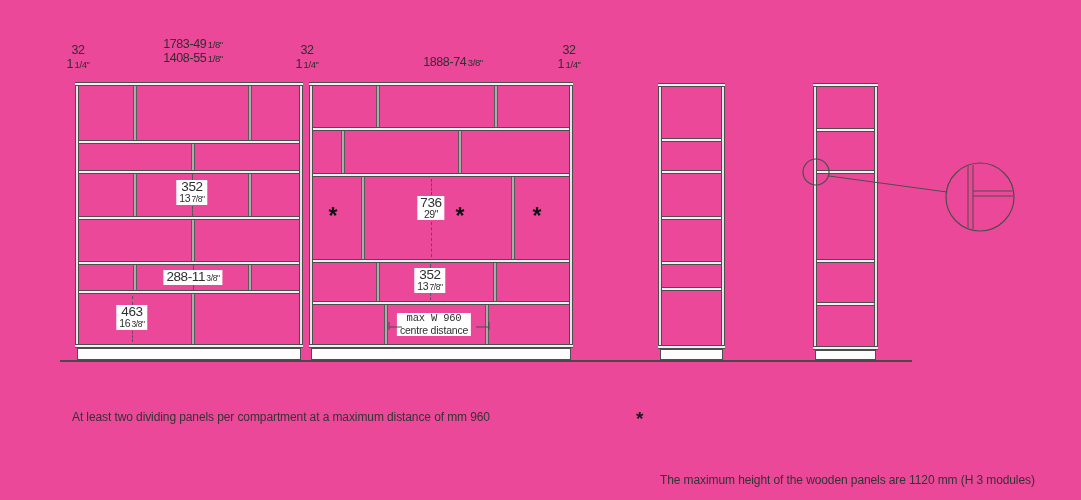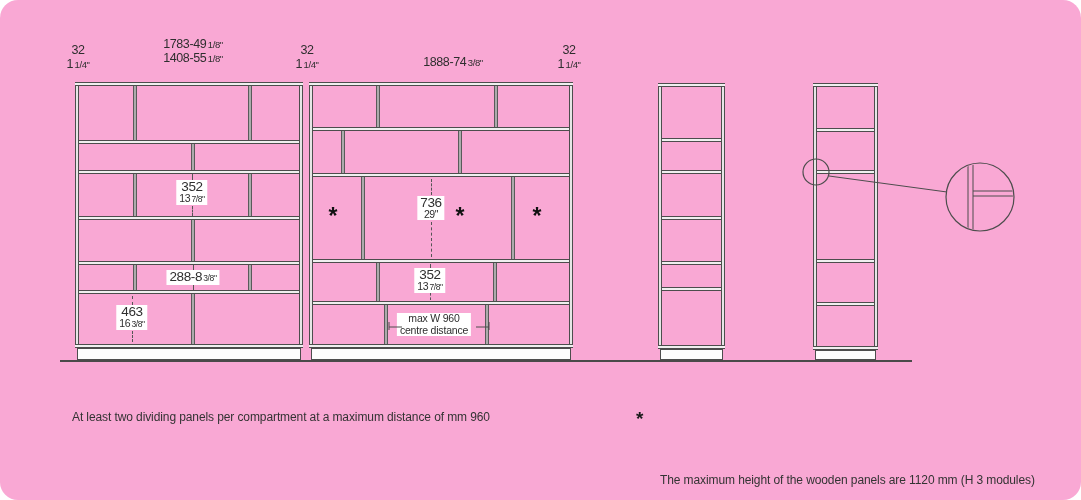--- a/index.html
+++ b/index.html
@@ -1,17 +1,17 @@
 <!DOCTYPE html>
 <html><head>
 <meta charset="utf-8">
 <style>
   html,body{margin:0;padding:0;background:#ffffff;}
   body{width:1081px;height:500px;font-family:"Liberation Sans","DejaVu Sans",sans-serif;color:#2b2b2b;}
-  #canvas{position:relative;width:1081px;height:500px;background:#f9a8d4;overflow:hidden;border-radius:18px;}
+  #canvas{position:relative;width:1081px;height:500px;background:#ec4899;overflow:hidden;}
   #drawing{position:absolute;left:0;top:0;width:1081px;height:500px;}
   #overlay{position:absolute;left:0;top:0;pointer-events:none;}
   .unit{position:absolute;}
   .vpanel,.hshelf,.vdivider{position:absolute;box-sizing:border-box;}
   .vpanel{background:#e6e6e6;border-left:1px solid #4d4d4d;border-right:1px solid #4d4d4d;}
   .hshelf{background:#f0f0f0;border-top:1px solid #4d4d4d;border-bottom:1px solid #4d4d4d;}
   .vdivider{background:#ababab;border-left:1px solid #5a5a5a;border-right:1px solid #5a5a5a;}
   .plinth{position:absolute;box-sizing:border-box;border:1px solid #4d4d4d;background:#fdfdfd;}
   .topdim{position:absolute;transform:translateX(-50%);text-align:center;white-space:nowrap;
           font-size:12.5px;line-height:13.5px;letter-spacing:-0.4px;color:#2e2e2e;}
@@ -119,42 +119,42 @@
       </div>
       <div class="dash" style="left: 192px; top: 174px; height: 6px;"></div>
       <div class="dash" style="left: 192px; top: 206px; height: 10px;"></div>
       <div class="dimlabel" style="left: 192px; top: 180px;">
         <div class="l1" style="position: relative;"><span>352</span></div>
         <div class="l2" style="position: relative;"><span>13</span><span class="f"> 7/8"</span></div>
       </div>
       <div class="dash" style="left: 193px; top: 265px; height: 5px;"></div>
       <div class="dash" style="left: 193px; top: 284px; height: 6px;"></div>
       <div class="dimlabel" style="left: 193px; top: 270px;">
-        <div class="l1" style="position: relative;"><span>288-8</span><span class="f"> 3/8"</span></div>
+        <div class="l1" style="position: relative;"><span>288-11</span><span class="f"> 3/8"</span></div>
       </div>
       <div class="dash" style="left: 132px; top: 296px; height: 9px;"></div>
       <div class="dash" style="left: 132px; top: 331px; height: 11px;"></div>
       <div class="dimlabel" style="left: 132px; top: 305px;">
         <div class="l1" style="position: relative;"><span>463</span></div>
         <div class="l2" style="position: relative;"><span>16</span><span class="f"> 3/8"</span></div>
       </div>
       <div class="dash" style="left: 431px; top: 179px; height: 16px;"></div>
       <div class="dash" style="left: 431px; top: 222px; height: 35px;"></div>
       <div class="dimlabel" style="left: 431px; top: 196px;">
         <div class="l1" style="position: relative;"><span>736</span></div>
         <div class="l2" style="position: relative;"><span>29"</span></div>
       </div>
       <div class="dash" style="left: 430px; top: 264px; height: 4px;"></div>
       <div class="dash" style="left: 430px; top: 293px; height: 7px;"></div>
       <div class="dimlabel" style="left: 430px; top: 268px;">
         <div class="l1" style="position: relative;"><span>352</span></div>
         <div class="l2" style="position: relative;"><span>13</span><span class="f"> 7/8"</span></div>
       </div>
       <div class="dimlabel small" style="left: 434px; top: 313px;">
-        <div class="l1" style="position: relative;"><span>max W 960</span></div>
+        <div class="l1" style="position: relative; font-family: Liberation Mono, monospace;"><span>max W 960</span></div>
         <div class="l2" style="position: relative;"><span>centre distance</span></div>
       </div>
       <div class="star" style="left: 333px; top: 203px;">*</div>
       <div class="star" style="left: 460px; top: 203px;">*</div>
       <div class="star" style="left: 537px; top: 203px;">*</div>
     </div>
   <svg id="overlay" width="1081" height="500">
       <line x1="60" y1="361" x2="912" y2="361" stroke="#4a4a4a" stroke-width="2"></line>
       <line x1="389" y1="322" x2="389" y2="330" stroke="#4d4d4d" stroke-width="1"></line>
       <line x1="389" y1="327" x2="402" y2="327" stroke="#4d4d4d" stroke-width="1"></line>

